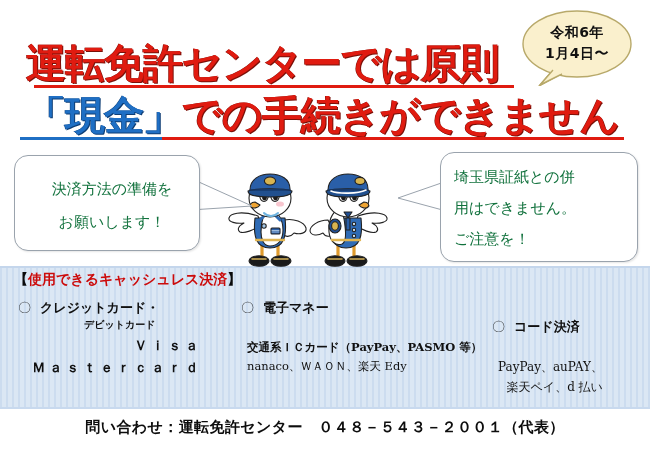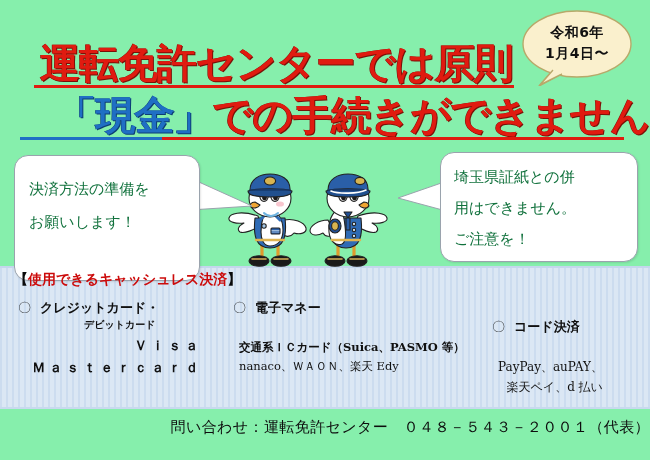--- a/index.html
+++ b/index.html
@@ -3,21 +3,21 @@
 <meta charset="utf-8">
 <style>
   html,body{margin:0;padding:0;}
   body{
     width:650px;height:460px;overflow:hidden;
     font-family:"Liberation Sans","DejaVu Sans",sans-serif;
     background:#dce6f2;
     position:relative;
     -webkit-font-smoothing:antialiased;
   }
-  #poster{position:absolute;inset:0;width:650px;height:460px;background:#86efac;overflow:hidden;}
+  #poster{position:absolute;inset:0;width:650px;height:460px;background:#ffffff;overflow:hidden;}
 
   
   .stripe-band{
     position:absolute;left:0;width:650px;
     top:268px;height:140px;
     background:
       repeating-linear-gradient(to right,
         #ccdcef 0px,#ccdcef 2px,
         #dbe7f4 2px,#dbe7f4 6px);
   }
@@ -40,39 +40,39 @@
   .date-text span{display:block;}
 
   
   .headline{position:absolute;left:0;top:38px;width:650px;z-index:4;}
   .hl-line{
     position:relative;height:52px;white-space:nowrap;
     font-family:"DejaVu Sans","Liberation Sans",sans-serif;
     font-weight:bold;font-size:40px;line-height:50px;
     letter-spacing:-1px;
   }
-  .hl-line.l1{padding-left:40px;}
-  .hl-line.l2{padding-left:26px;text-align:right;}
+  .hl-line.l1{padding-left:26px;}
+  .hl-line.l2{padding-left:26px;}
   .seg{display:inline-block;position:relative;}
   .seg.red{color:#e01b10;text-shadow:1px 1px 0 #7a1008,-0.5px -0.5px 0 #7a1008;}
   .seg.blue{color:#1f6fc4;text-shadow:1px 1px 0 #0d3d74,-0.5px -0.5px 0 #0d3d74;}
   .ul-red{position:absolute;height:3px;background:#e01b10;bottom:-1px;left:0;right:0;}
   .ul-blue{position:absolute;height:3px;background:#1f6fc4;bottom:-1px;left:0;right:0;}
 
   
   .bubble{
     position:absolute;background:#ffffff;border:1px solid #9aa3ad;
     border-radius:14px;box-sizing:border-box;z-index:5;
     box-shadow:1px 1px 2px rgba(0,0,0,0.10);
   }
   .bubble .btxt{
     color:#10713c;font-weight:500;
     font-family:"DejaVu Sans","Liberation Sans",sans-serif;
   }
-  .bubble-left{left:14px;top:155px;width:186px;height:126px;}
+  .bubble-left{left:14px;top:155px;width:186px;height:96px;text-align:center;}
   .bubble-left .btxt{
     position:absolute;left:14px;top:17px;width:166px;
     font-size:15px;line-height:33px;letter-spacing:0px;
   }
   .bubble-right{left:440px;top:152px;width:198px;height:110px;}
   .bubble-right .btxt{
     position:absolute;left:13px;top:9px;width:180px;
     font-size:15px;line-height:31px;letter-spacing:0px;
   }
   .btxt span{display:block;white-space:nowrap;}
@@ -93,34 +93,34 @@
   .col{position:absolute;z-index:5;white-space:nowrap;
        font-family:"DejaVu Sans","Liberation Sans",sans-serif;color:#101010;}
   .col .opt-title{font-weight:bold;font-size:13px;line-height:16px;}
   .col .opt-title .mark{font-weight:normal;}
 
   .col1{left:18px;top:300px;}
   .col1 .sub{font-weight:bold;font-size:10px;line-height:18px;margin-left:66px;}
   .col1 .brand{font-weight:bold;font-size:13.5px;line-height:22px;letter-spacing:3.5px;margin-left:14px;
                font-family:"DejaVu Sans","Liberation Sans",sans-serif;text-align:right;}
 
-  .col2{left:233px;top:300px;}
+  .col2{left:241px;top:300px;}
   .col2 .item{font-size:11.5px;line-height:19px;margin-left:6px;
               font-family:"DejaVu Serif","Liberation Serif",serif;}
   .col2 .item.b{font-weight:bold;}
 
   .col3{left:492px;top:300px;margin-top:19px;}
   .col3 .item{font-size:12px;line-height:20px;margin-left:6px;
               font-family:"DejaVu Serif","Liberation Serif",serif;text-align:right;}
 
   
   .footer{
-    position:absolute;left:0;top:418px;width:650px;text-align:right;z-index:5;
-    font-family:"DejaVu Sans","Liberation Sans",sans-serif;
-    font-size:15px;font-weight:400;color:#0d0d0d;letter-spacing:0.4px;white-space:nowrap;
+    position:absolute;left:0;top:418px;width:650px;text-align:center;z-index:5;
+    font-family:"DejaVu Sans","Liberation Sans",sans-serif;
+    font-size:15px;font-weight:700;color:#0d0d0d;letter-spacing:0.4px;white-space:nowrap;
   }
 </style>
 </head>
 <body>
 
 <div id="poster">
 
   <div class="band-edge-top"></div>
   <div class="stripe-band"></div>
   <div class="band-edge-bot"></div>
@@ -276,21 +276,21 @@
   <div class="col col1">
     <div class="opt-title"><span class="mark">〇</span>&nbsp;&nbsp;<span>クレジットカード・</span></div>
     <div class="sub">デビットカード</div>
     <div class="brand">Ｖｉｓａ</div>
     <div class="brand">Ｍａｓｔｅｒｃａｒｄ</div>
   </div>
 
   <div class="col col2">
     <div class="opt-title"><span class="mark">〇</span>&nbsp;&nbsp;<span>電子マネー</span></div>
     <div style="height:22px"></div>
-    <div class="item b">交通系ＩＣカード（Suica、PASMO 等）</div>
+    <div class="item b">交通系ＩＣカード（PayPay、PASMO 等）</div>
     <div class="item">nanaco、ＷＡＯＮ、楽天 Edy</div>
   </div>
 
   <div class="col col3">
     <div class="opt-title"><span class="mark">〇</span>&nbsp;&nbsp;<span>コード決済</span></div>
     <div style="height:22px"></div>
     <div class="item">PayPay、auPAY、</div>
     <div class="item">楽天ペイ、d 払い</div>
   </div>
 

